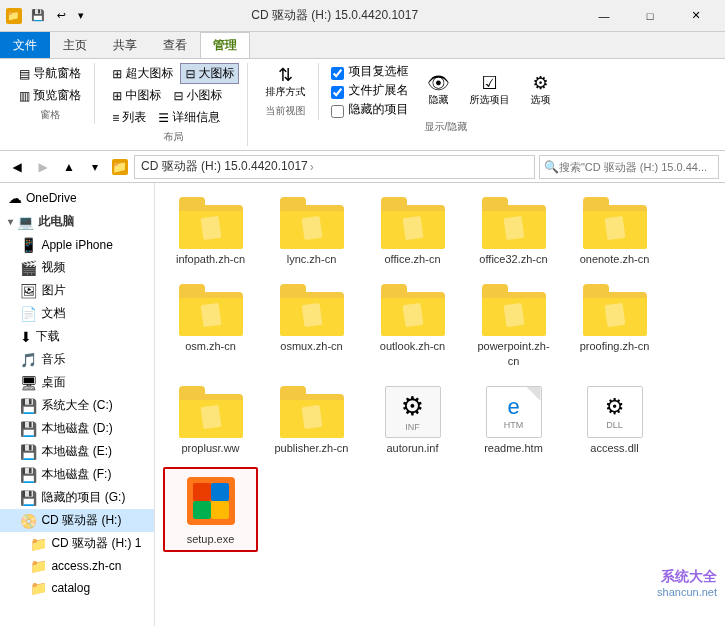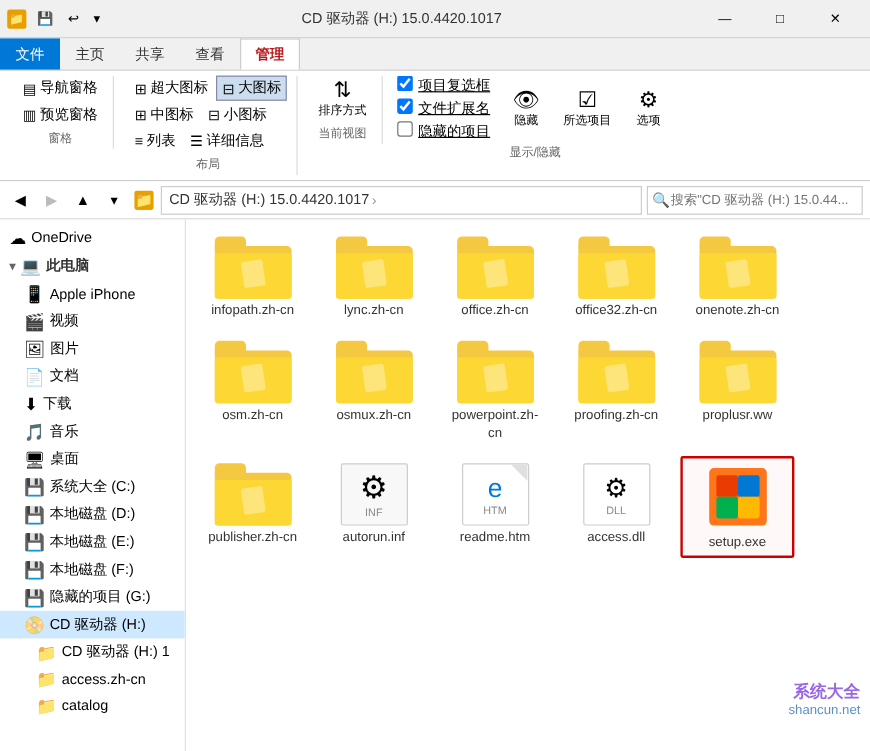--- a/index.html
+++ b/index.html
@@ -28,21 +28,21 @@
     .ribbon-tabs { display: flex; height: 26px; }
     .ribbon-tab {
       padding: 4px 12px;
       cursor: pointer;
       font-size: 12px;
       color: #333;
       border: 1px solid transparent;
       border-bottom: none;
       background: none;
     }
-    .ribbon-tab.active { background: white; border-color: #ccc; border-bottom-color: white; color: #b91c1c; font-weight: bold; }
+    .ribbon-tab.active { background: white; border-color: #ccc; border-bottom-color: white; color: #4d7c0f; font-weight: bold; }
     .ribbon-tab.active-blue { background: #0078d7; color: white; }
 
     .ribbon-content {
       background: white;
       border-bottom: 1px solid #ccc;
       padding: 4px 6px;
       display: flex;
       align-items: flex-start;
       gap: 4px;
     }
@@ -80,21 +80,21 @@
       cursor: pointer;
       font-size: 10px;
       white-space: nowrap;
       display: flex;
       align-items: center;
       gap: 3px;
     }
     .ribbon-small-btn.active { background: #cde; border-color: #88a; }
 
     .ribbon-checkbox-group { display: flex; flex-direction: column; gap: 2px; }
-    .ribbon-checkbox { display: flex; align-items: flex-start; gap: 4px; font-size: 11px; cursor: pointer; text-decoration: underline; }
+    .ribbon-checkbox { display: flex; align-items: flex-end; gap: 4px; font-size: 11px; cursor: pointer; }
     .ribbon-checkbox input { cursor: pointer; }
 
     
     .address-bar {
       background: white;
       border-bottom: 1px solid #ccc;
       display: flex;
       align-items: center;
       padding: 3px 6px;
       gap: 4px;
@@ -537,20 +537,30 @@
           <div class="file-label">osmux.zh-cn</div>
         </div>
         <div class="file-item">
           <div style="width: 64px; height: 52px; position: relative;">
     <div style="position:absolute;bottom:0;left:0;width:64px;height:44px;background:#f5c842;border-radius:0 4px 4px 4px;"></div>
     <div style="position:absolute;top:0;left:0;width:26px;height:10px;background:#f5c842;border-radius:4px 4px 0 0;"></div>
     <div style="position:absolute;bottom:0;left:0;width:64px;height:38px;background:#fdd835;border-radius:2px;display:flex;align-items:center;justify-content:center;">
       <div style="width:18px;height:22px;background:rgba(255,255,255,0.35);border-radius:2px;transform:rotate(-8deg);margin-top:-4px;"></div>
     </div>
   </div>
+          <div class="file-label">outlook.zh-cn</div>
+        </div>
+        <div class="file-item">
+          <div style="width: 64px; height: 52px; position: relative;">
+    <div style="position:absolute;bottom:0;left:0;width:64px;height:44px;background:#f5c842;border-radius:0 4px 4px 4px;"></div>
+    <div style="position:absolute;top:0;left:0;width:26px;height:10px;background:#f5c842;border-radius:4px 4px 0 0;"></div>
+    <div style="position:absolute;bottom:0;left:0;width:64px;height:38px;background:#fdd835;border-radius:2px;display:flex;align-items:center;justify-content:center;">
+      <div style="width:18px;height:22px;background:rgba(255,255,255,0.35);border-radius:2px;transform:rotate(-8deg);margin-top:-4px;"></div>
+    </div>
+  </div>
           <div class="file-label">powerpoint.zh-cn</div>
         </div>
         <div class="file-item">
           <div style="width: 64px; height: 52px; position: relative;">
     <div style="position:absolute;bottom:0;left:0;width:64px;height:44px;background:#f5c842;border-radius:0 4px 4px 4px;"></div>
     <div style="position:absolute;top:0;left:0;width:26px;height:10px;background:#f5c842;border-radius:4px 4px 0 0;"></div>
     <div style="position:absolute;bottom:0;left:0;width:64px;height:38px;background:#fdd835;border-radius:2px;display:flex;align-items:center;justify-content:center;">
       <div style="width:18px;height:22px;background:rgba(255,255,255,0.35);border-radius:2px;transform:rotate(-8deg);margin-top:-4px;"></div>
     </div>
   </div>

